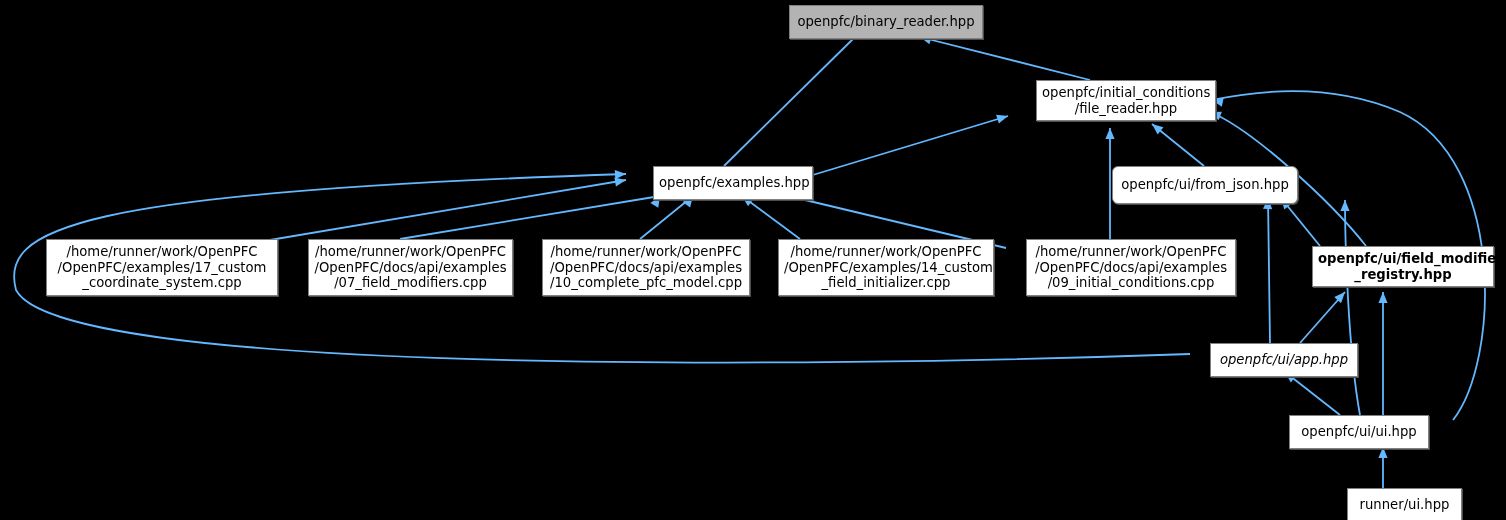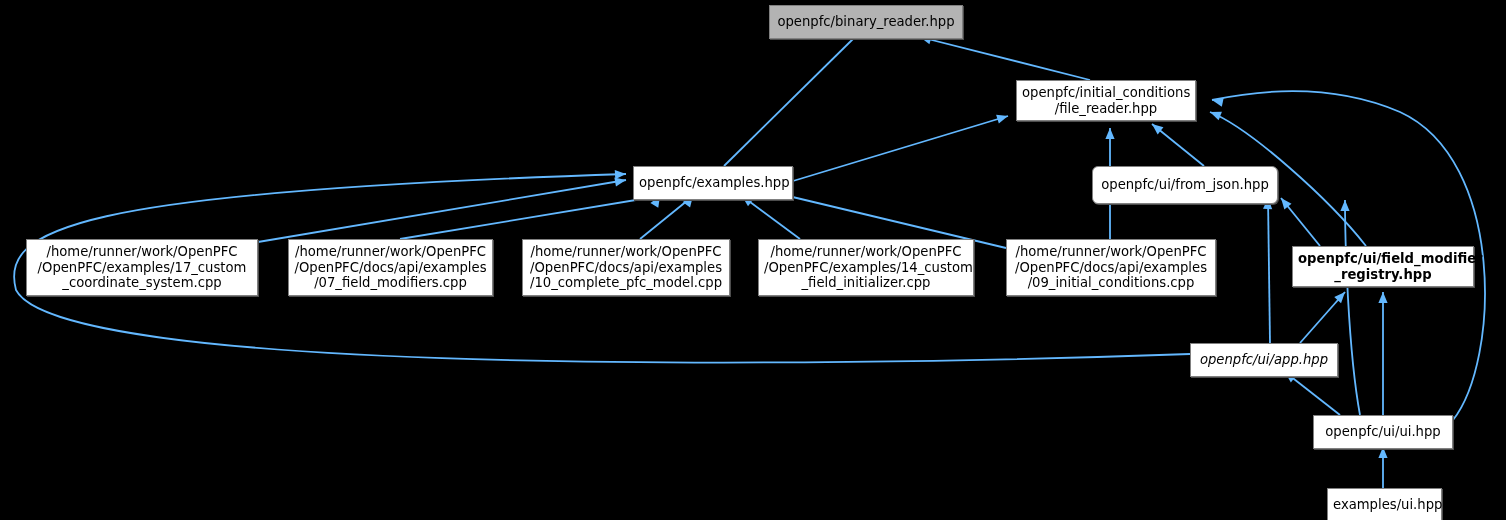--- a/index.html
+++ b/index.html
@@ -2,21 +2,21 @@
 <html><head>
 <meta charset="utf-8">
 <style>
   html,body{margin:0;padding:0;background:#000;}
   #graph-root{position:relative;width:1506px;height:520px;background:#000;overflow:hidden;
     font-family:"DejaVu Sans","Liberation Sans",sans-serif;}
   svg.edges{position:absolute;left:0;top:0;width:1506px;height:520px;}
   .node{position:absolute;box-sizing:border-box;border:1px solid #808080;
     display:flex;align-items:center;justify-content:center;text-align:center;
     color:#000;font-size:13.2px;line-height:15.6px;white-space:pre-line;
-    background:#fff;box-shadow:1px 1px 0 #4d4d4d; padding:16px 5px;}
+    background:#fff;box-shadow:1px 1px 0 #4d4d4d; padding:16px 5px;margin-left:20px;}
   .node.current{background:#b3b3b3;}
   .node span{display:block;width:100%;}
 </style>
 </head>
 <body>
 
 <div id="graph-root">
   <svg class="edges" viewBox="0 0 1506 520" xmlns="http://www.w3.org/2000/svg">
       <path d="M 724 166 L 855 37" fill="none" stroke="#63b8ff" stroke-width="1.8"></path>
       <polygon points="0,0 -11,4.6 -11,-4.6" fill="#63b8ff" transform="translate(855,37) rotate(40)"></polygon>
@@ -76,16 +76,16 @@
 /10_complete_pfc_model.cpp</span></div>
       <div class="node" style="left: 758px; top: 239px; width: 216px; height: 57px;"><span>/home/runner/work/OpenPFC
 /OpenPFC/examples/14_custom
 _field_initializer.cpp</span></div>
       <div class="node" style="left: 1006px; top: 239px; width: 210px; height: 57px;"><span>/home/runner/work/OpenPFC
 /OpenPFC/docs/api/examples
 /09_initial_conditions.cpp</span></div>
       <div class="node" style="left: 1292px; top: 246px; width: 182px; height: 41px; font-weight: bold;"><span>openpfc/ui/field_modifier
 _registry.hpp</span></div>
       <div class="node" style="left: 1190px; top: 343px; width: 148px; height: 20px; font-style: italic;"><span>openpfc/ui/app.hpp</span></div>
-      <div class="node" style="left: 1313px; top: 415px; width: 140px; height: 27px;"><span>openpfc/ui/ui.hpp</span></div>
-      <div class="node" style="left: 1327px; top: 488px; width: 115px; height: 27px;"><span>examples/ui.hpp</span></div>
+      <div class="node" style="left: 1269px; top: 415px; width: 140px; height: 27px;"><span>openpfc/ui/ui.hpp</span></div>
+      <div class="node" style="left: 1327px; top: 488px; width: 115px; height: 27px;"><span>runner/ui.hpp</span></div>
     </div>
 </div>
 
 </body></html>

